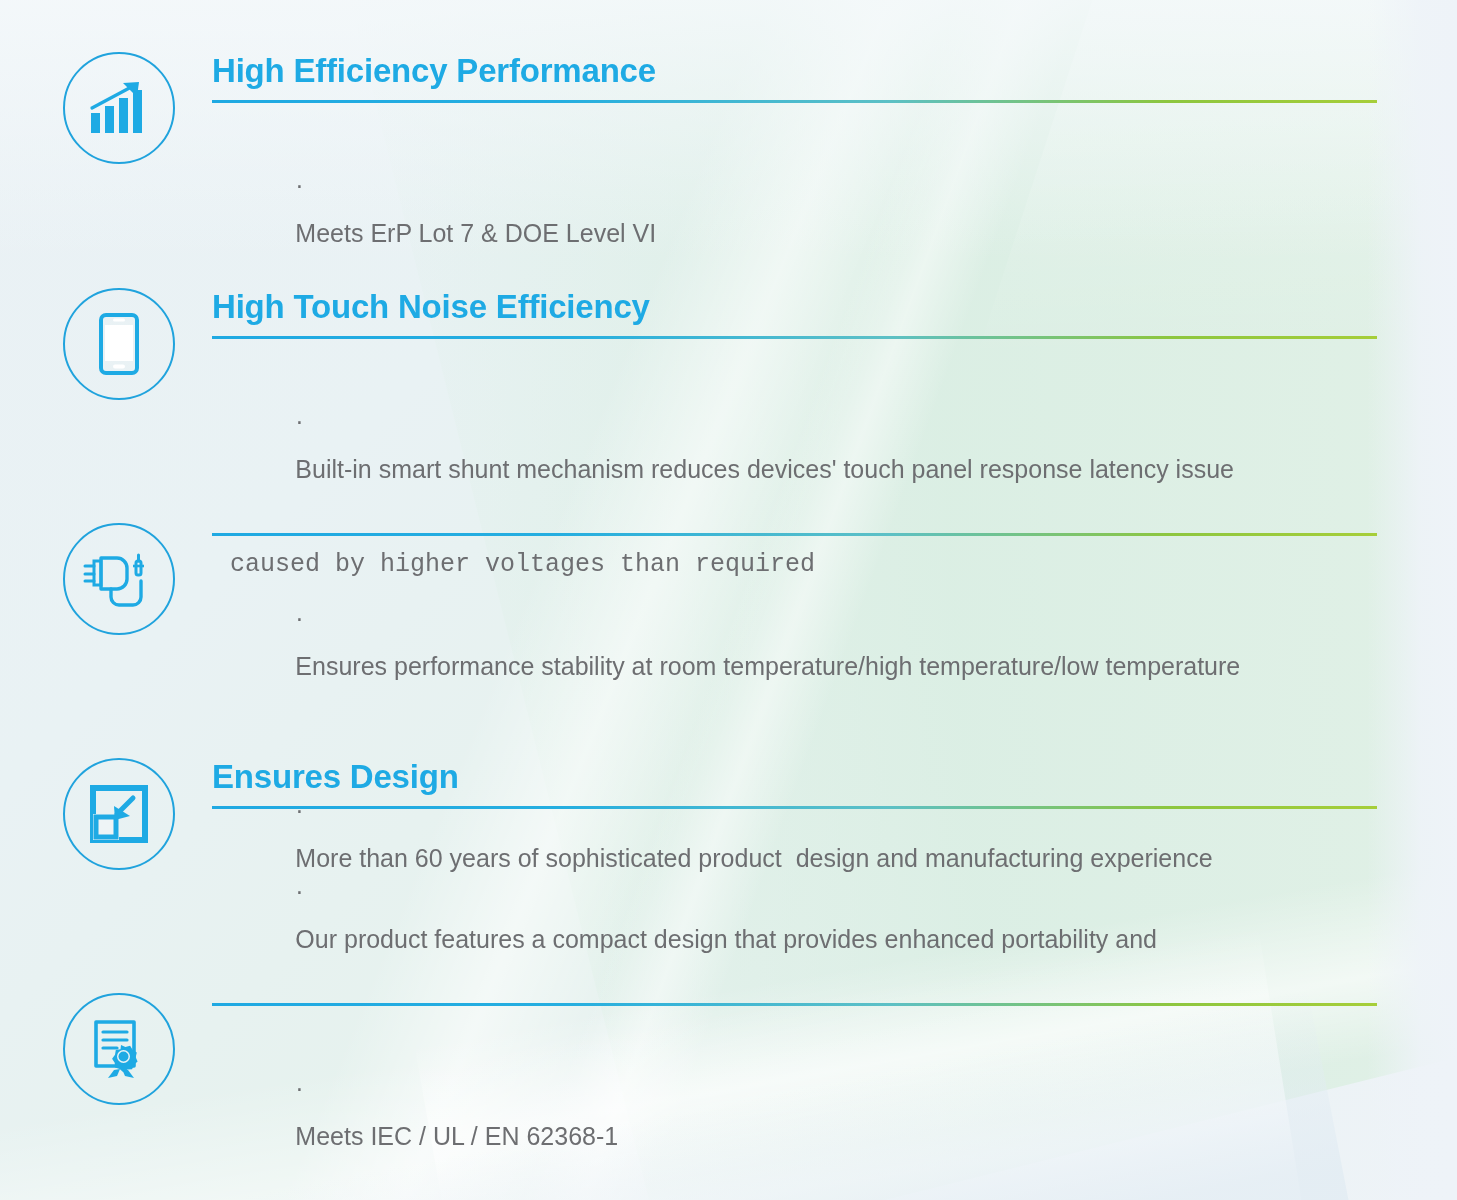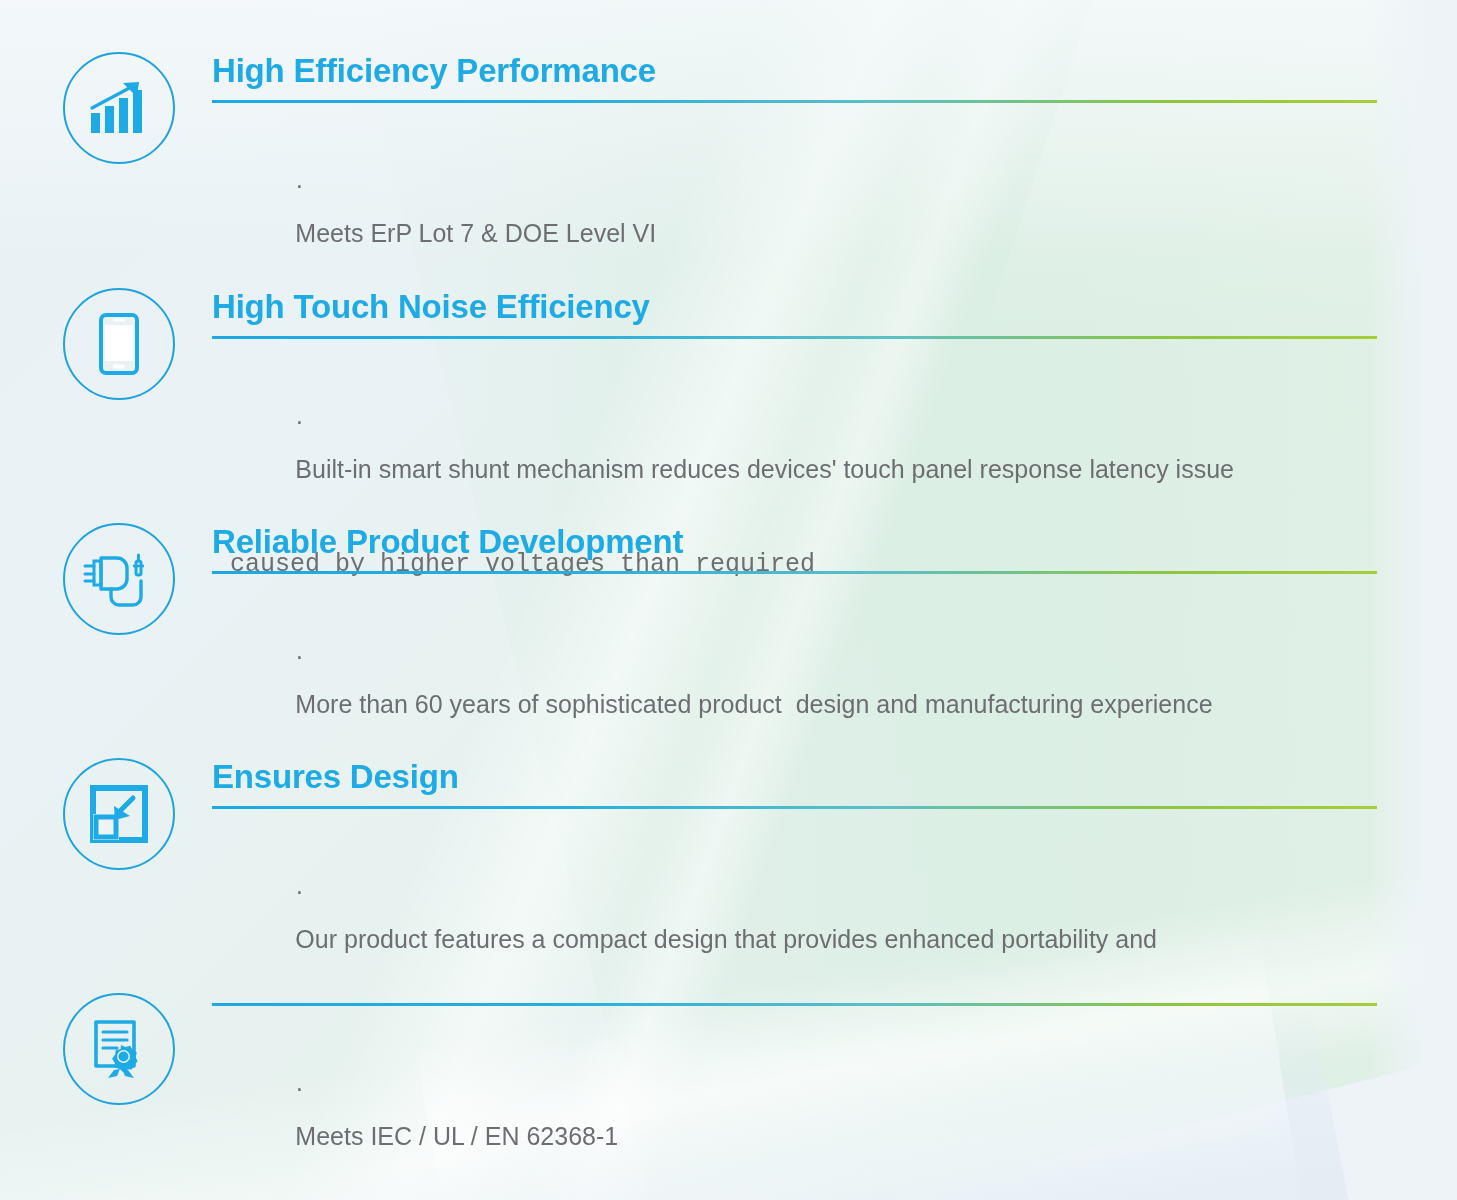--- a/index.html
+++ b/index.html
@@ -224,23 +224,26 @@
             <rect x="11" y="14" width="7" height="24" fill="none" stroke="#1eaae4" stroke-width="3"></rect>
             <path d="M2 19 h9 M2 27 h9 M2 34 h9" stroke="#1eaae4" stroke-width="3" stroke-linecap="round"></path>
             <path d="M28 42 v8 a8 8 0 0 0 8 8 h14 a8 8 0 0 0 8 -8 v-16" fill="none" stroke="#1eaae4" stroke-width="3.4" stroke-linecap="round"></path>
             <rect x="53" y="14" width="5" height="14" rx="2" fill="none" stroke="#1eaae4" stroke-width="3"></rect>
             <path d="M55.5 8 v6" stroke="#1eaae4" stroke-width="3" stroke-linecap="round"></path>
             <path d="M50 19 h11" stroke="#1eaae4" stroke-width="2.6"></path>
           </svg>
         </div>
       </div>
       <div class="feature-body">
-        <div class="feature-title">Reliable Product Development</div>
-        <div class="feature-rule"></div>
-        <div class="feature-lines">
+        <div class="feature-rule"></div>
+        <div class="feature-lines">
+          <div class="feature-line">
+            <span class="bullet">·</span>
+            <span>Ensures performance stability at room temperature/high temperature/low temperature</span>
+          </div>
           <div class="feature-line">
             <span class="bullet">·</span>
             <span>More than 60 years of sophisticated product  design and manufacturing experience</span>
           </div>
         </div>
       </div>
     </div>
 
     <div class="feature" style="top:758px;">
       <div class="icon-wrap">

